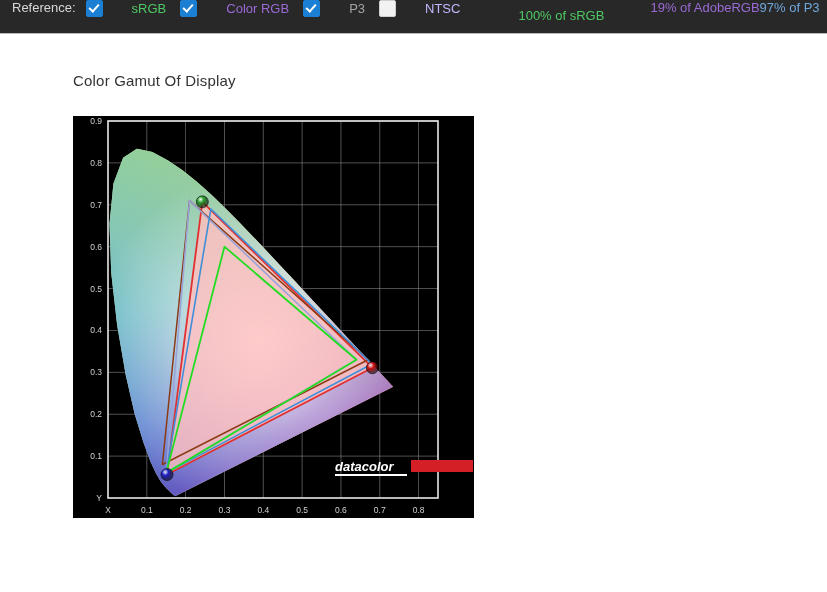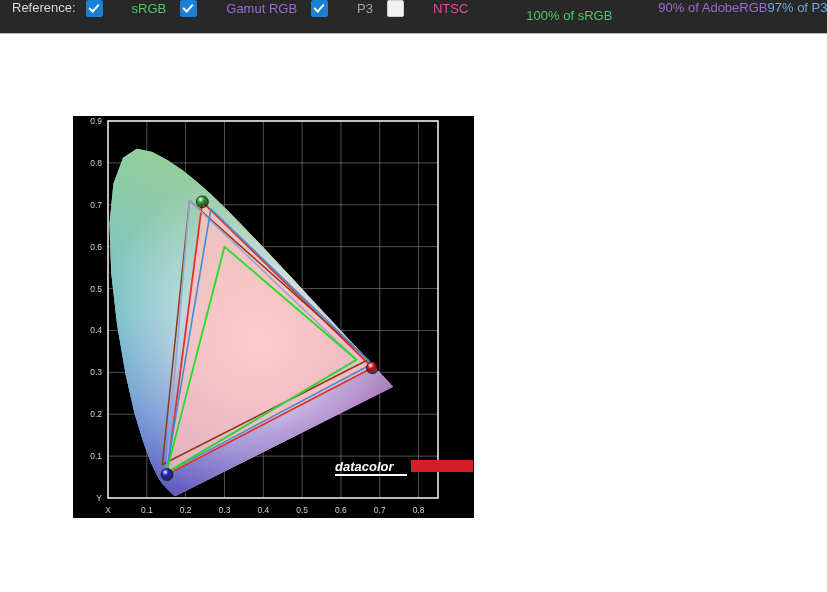--- a/index.html
+++ b/index.html
@@ -65,40 +65,41 @@
 <div class="topbar">
   <span class="ref-label">Reference:</span>
 
   <label class="chk-group">
     <span class="chk on"></span>
     <span class="chk-text" style="color:#4fc963">sRGB</span>
   </label>
 
   <label class="chk-group">
     <span class="chk on"></span>
-    <span class="chk-text" style="color:#9b6ad6">Gamut RGB</span>
+    <span class="chk-text" style="color:#9b6ad6">Color RGB</span>
   </label>
 
   <label class="chk-group">
     <span class="chk on"></span>
     <span class="chk-text" style="color:#a3a3a3">P3</span>
   </label>
 
   <label class="chk-group">
     <span class="chk off"></span>
-    <span class="chk-text" style="color:#ec4899">NTSC</span>
+    <span class="chk-text" style="color:#c4b5fd">NTSC</span>
   </label>
 
   <span class="pct first" style="color:#4fc963">100% of sRGB</span>
-  <span class="pct mid" style="color:#9b6ad6">90% of AdobeRGB</span>
+  <span class="pct mid" style="color:#9b6ad6">19% of AdobeRGB</span>
   <span class="pct last" style="color:#6fa8dc">97% of P3</span>
 </div>
 
 <div class="content">
 
+  <div class="chart-title">Color Gamut Of Display</div>
 
   <div class="panel">
     <svg id="gamut-svg" width="401" height="402" viewBox="0 0 401 402">
         <defs>
           <linearGradient id="gTop" x1="0" y1="0" x2="1" y2="0.35">
             <stop offset="0" stop-color="#66ff88"></stop>
             <stop offset="0.35" stop-color="#9bff7a"></stop>
             <stop offset="0.62" stop-color="#ffe066"></stop>
             <stop offset="0.82" stop-color="#ff8a5a"></stop>
             <stop offset="1" stop-color="#ff3b3b"></stop>

